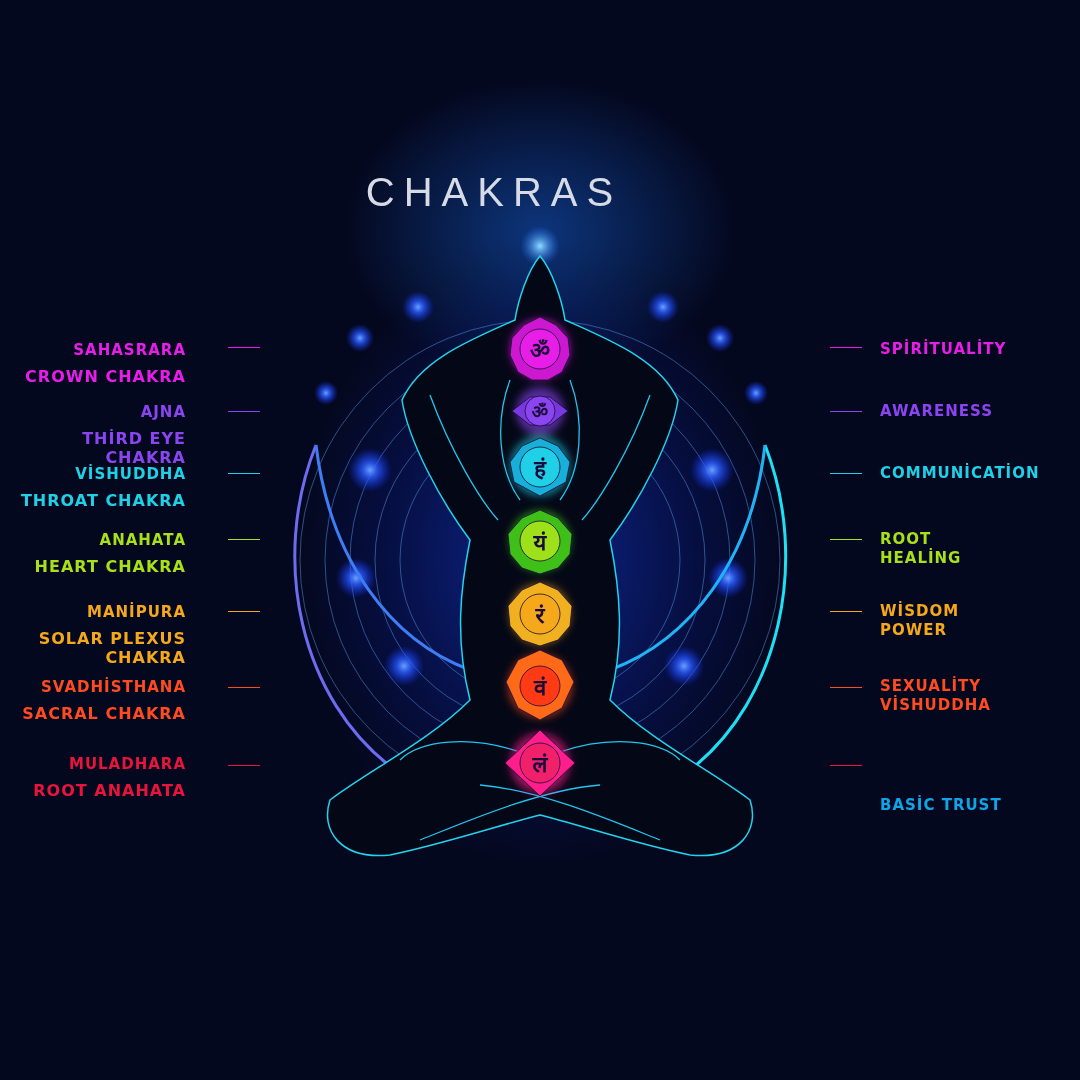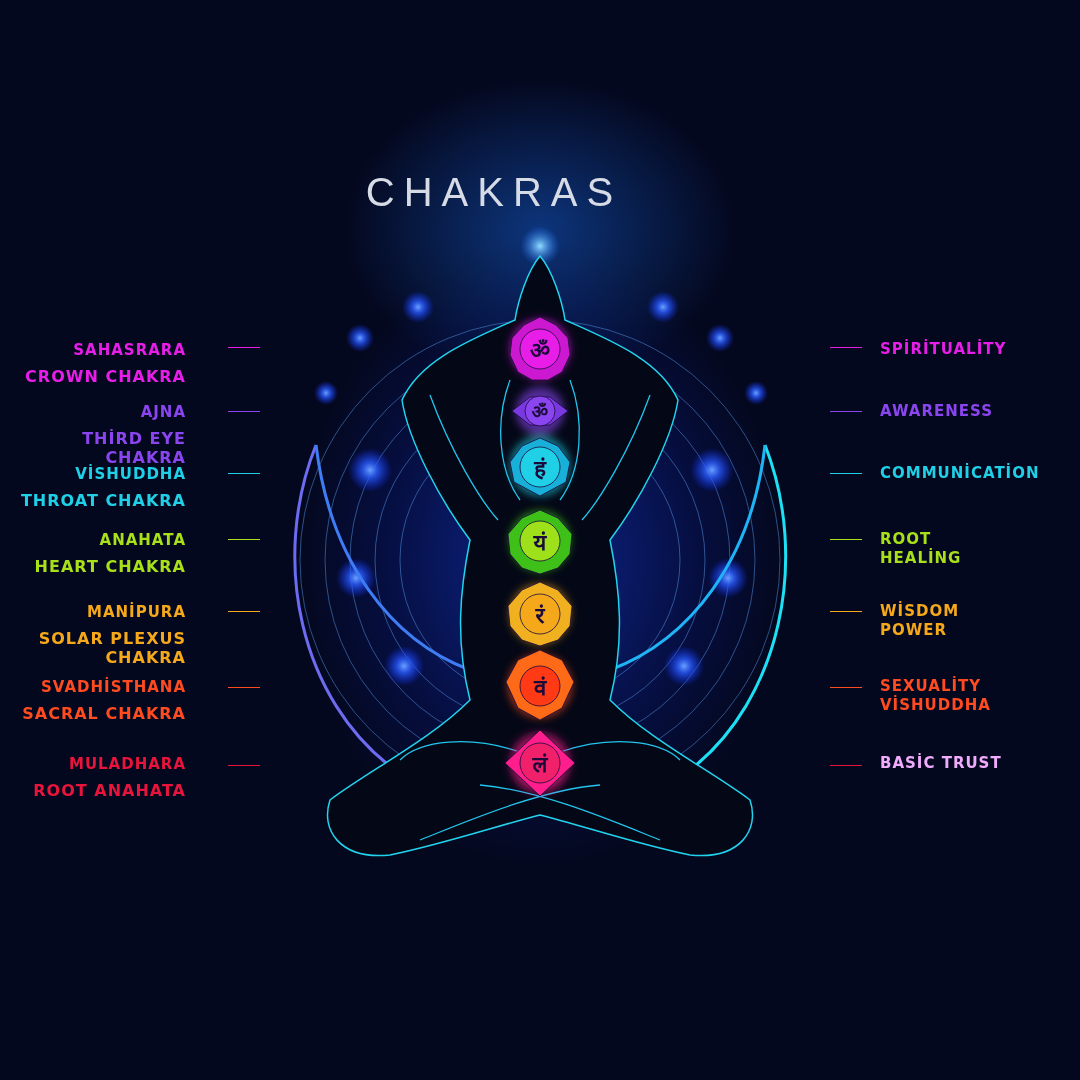--- a/index.html
+++ b/index.html
@@ -206,15 +206,15 @@
   <span>HEALİNG</span>
 </div>
 <div class="right-label" style="top:602px;color:#f5a81a">
   <span>WİSDOM</span>
   <span>POWER</span>
 </div>
 <div class="right-label" style="top:677px;color:#ff4b1f">
   <span>SEXUALİTY</span>
   <span>VİSHUDDHA</span>
 </div>
-<div class="right-label" style="top:754px;color:#f0abfc">
+<div class="right-label" style="top:796px;color:#0ea5e9">
   <span>BASİC TRUST</span>
 </div>
 
 </body></html>

